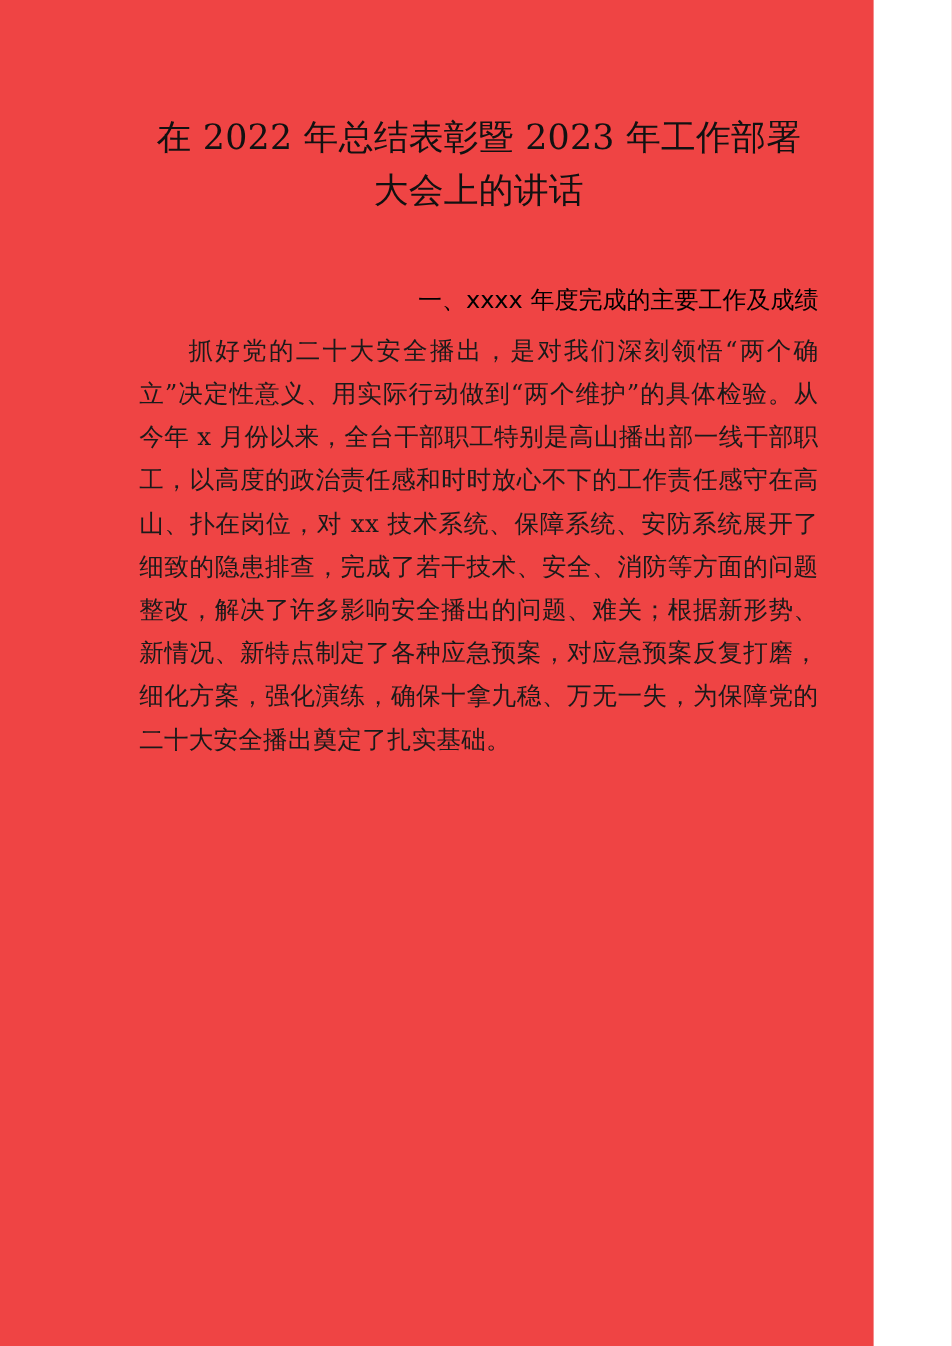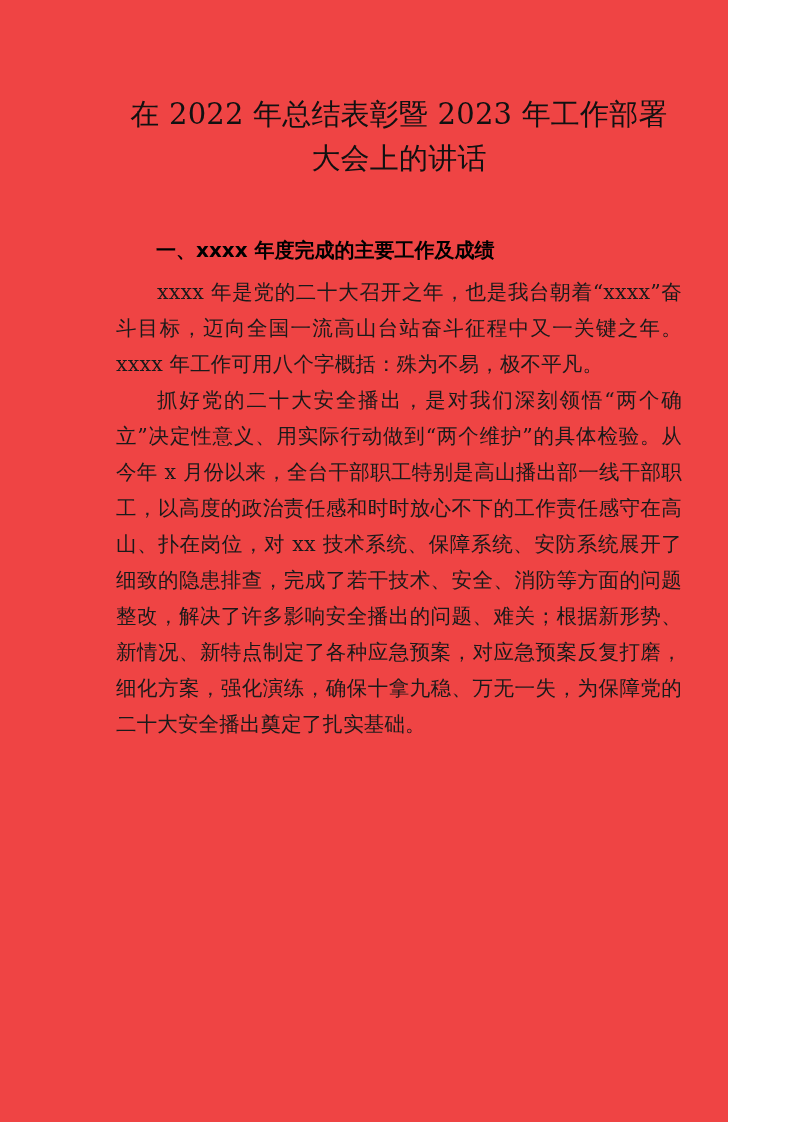--- a/index.html
+++ b/index.html
@@ -47,24 +47,24 @@
     color: #111111;
   }
 
   
   .section-heading {
     margin: 0;
     padding: 0;
     margin-top: 52px;
     font-family: "DejaVu Sans", "Liberation Sans", sans-serif;
     font-size: 20px;
-    font-weight: 700;
+    font-weight: 400;
     line-height: 36px;
     text-indent: 2em;
-    text-align: left;
+    text-align: right;
     color: #000000;
   }
 
   
   .para {
     margin: 0;
     padding: 0;
     font-family: "DejaVu Serif", "Liberation Serif", serif;
     font-size: 20.5px;
     font-weight: 400;
@@ -87,20 +87,19 @@
 </head>
 <body>
 
 <div class="page">
   <div class="page-body">
 
     <h1 class="doc-title">在 2022 年总结表彰暨 2023 年工作部署大会上的讲话</h1>
 
     <h2 class="section-heading">一、xxxx 年度完成的主要工作及成绩</h2>
 
-    <p class="para">xxxx 年是党的二十大召开之年，也是我台朝着“xxxx”奋斗目标，迈向全国一流高山台站奋斗征程中又一关键之年。xxxx 年工作可用八个字概括：殊为不易，极不平凡。</p>
 
 
 
     <p class="para">抓好党的二十大安全播出，是对我们深刻领悟“两个确立”决定性意义、用实际行动做到“两个维护”的具体检验。从今年 x 月份以来，全台干部职工特别是高山播出部一线干部职工，以高度的政治责任感和时时放心不下的工作责任感守在高山、扑在岗位，对 xx 技术系统、保障系统、安防系统展开了细致的隐患排查，完成了若干技术、安全、消防等方面的问题整改，解决了许多影响安全播出的问题、难关；根据新形势、新情况、新特点制定了各种应急预案，对应急预案反复打磨，细化方案，强化演练，确保十拿九稳、万无一失，为保障党的二十大安全播出奠定了扎实基础。</p>
 
   </div>
 </div>
 
 </body></html>

